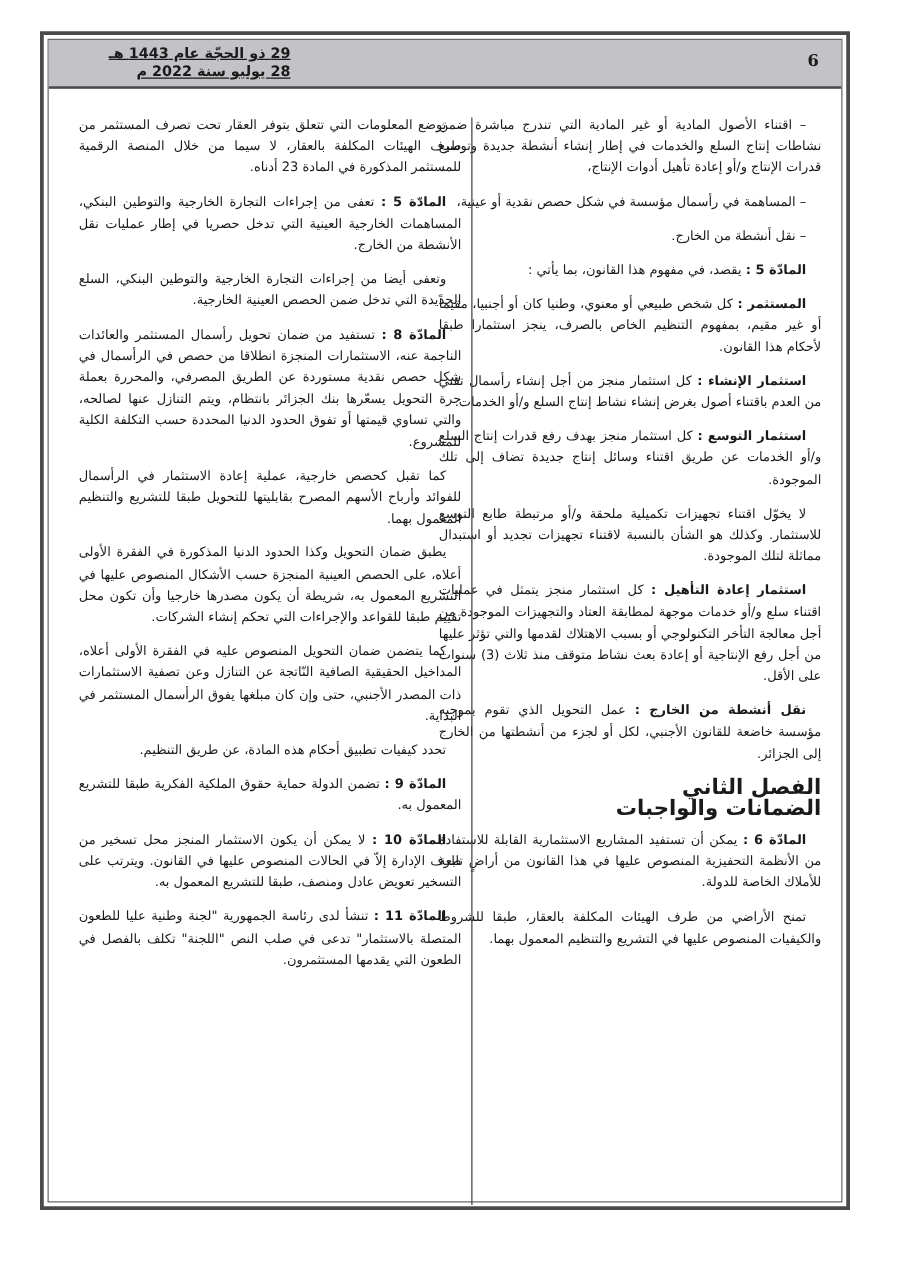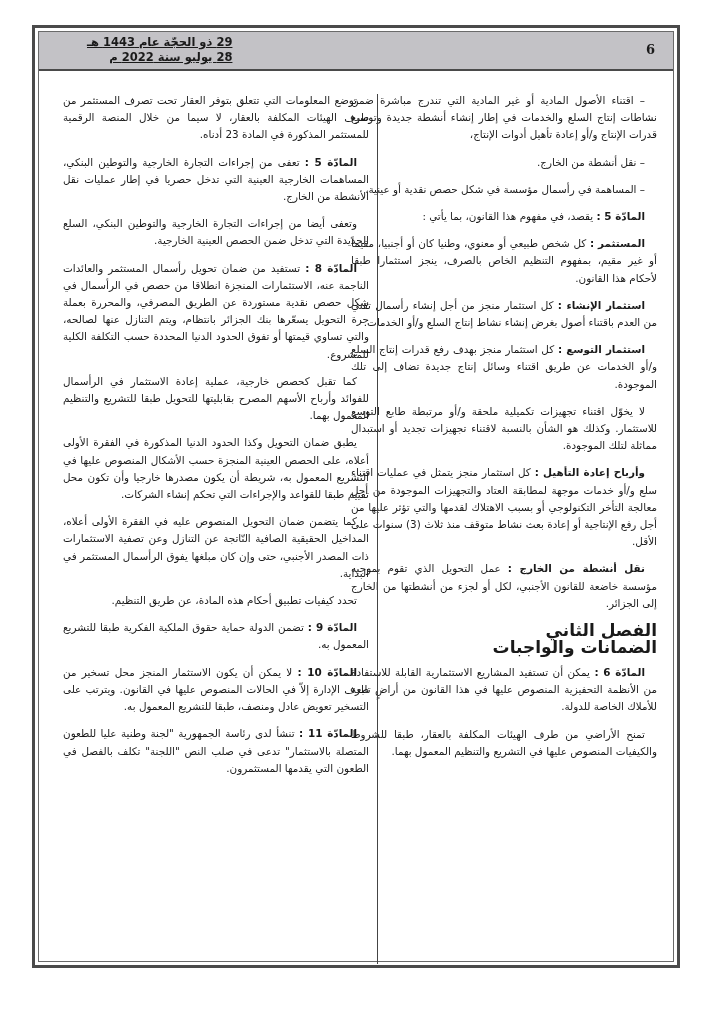--- a/index.html
+++ b/index.html
@@ -34,28 +34,28 @@
     <div class="header">
       <span class="page-number">6</span>
       <div class="date-block">
         <div>29 ذو الحجّة عام 1443 هـ</div>
         <div>28 يوليو سنة 2022 م</div>
       </div>
     </div>
     <div class="columns">
       <div class="col col-right" id="col-right">
           <p><span>– اقتناء الأصول المادية أو غير المادية التي تندرج مباشرة ضمن نشاطات إنتاج السلع والخدمات في إطار إنشاء أنشطة جديدة وتوسيع قدرات الإنتاج و/أو إعادة تأهيل أدوات الإنتاج،</span></p>
+          <p><span>– المساهمة في رأسمال مؤسسة في شكل حصص نقدية أو عينية،</span></p>
           <p><span>– نقل أنشطة من الخارج.</span></p>
-          <p><span>– المساهمة في رأسمال مؤسسة في شكل حصص نقدية أو عينية،</span></p>
           <p><span class="lead">المادّة 5 :</span><span> يقصد، في مفهوم هذا القانون، بما يأتي :</span></p>
           <p><span class="lead">المستثمر :</span><span> كل شخص طبيعي أو معنوي، وطنيا كان أو أجنبيا، مقيماً أو غير مقيم، بمفهوم التنظيم الخاص بالصرف، ينجز استثمارا طبقا لأحكام هذا القانون.</span></p>
           <p><span class="lead">استثمار الإنشاء :</span><span> كل استثمار منجز من أجل إنشاء رأسمال تقني من العدم باقتناء أصول بغرض إنشاء نشاط إنتاج السلع و/أو الخدمات.</span></p>
           <p><span class="lead">استثمار التوسع :</span><span> كل استثمار منجز بهدف رفع قدرات إنتاج السلع و/أو الخدمات عن طريق اقتناء وسائل إنتاج جديدة تضاف إلى تلك الموجودة.</span></p>
           <p><span>لا يخوّل اقتناء تجهيزات تكميلية ملحقة و/أو مرتبطة طابع التوسع للاستثمار. وكذلك هو الشأن بالنسبة لاقتناء تجهيزات تجديد أو استبدال مماثلة لتلك الموجودة.</span></p>
-          <p><span class="lead">وأرباح إعادة التأهيل :</span><span> كل استثمار منجز يتمثل في عمليات اقتناء سلع و/أو خدمات موجهة لمطابقة العتاد والتجهيزات الموجودة من أجل معالجة التأخر التكنولوجي أو بسبب الاهتلاك لقدمها والتي تؤثر عليها من أجل رفع الإنتاجية أو إعادة بعث نشاط متوقف منذ ثلاث (3) سنوات على الأقل.</span></p>
+          <p><span class="lead">استثمار إعادة التأهيل :</span><span> كل استثمار منجز يتمثل في عمليات اقتناء سلع و/أو خدمات موجهة لمطابقة العتاد والتجهيزات الموجودة من أجل معالجة التأخر التكنولوجي أو بسبب الاهتلاك لقدمها والتي تؤثر عليها من أجل رفع الإنتاجية أو إعادة بعث نشاط متوقف منذ ثلاث (3) سنوات على الأقل.</span></p>
           <p><span class="lead">نقل أنشطة من الخارج :</span><span> عمل التحويل الذي تقوم بموجبه مؤسسة خاضعة للقانون الأجنبي، لكل أو لجزء من أنشطتها من الخارج إلى الجزائر.</span></p>
           <div class="heading">
             <div>الفصل الثاني</div>
             <div>الضمانات والواجبات</div>
           </div>
           <p><span class="lead">المادّة 6 :</span><span> يمكن أن تستفيد المشاريع الاستثمارية القابلة للاستفادة من الأنظمة التحفيزية المنصوص عليها في هذا القانون من أراضٍ تابعة للأملاك الخاصة للدولة.</span></p>
           <p><span>تمنح الأراضي من طرف الهيئات المكلفة بالعقار، طبقا للشروط والكيفيات المنصوص عليها في التشريع والتنظيم المعمول بهما.</span></p>
         </div>
       <div class="divider"></div>
       <div class="col col-left" id="col-left">

